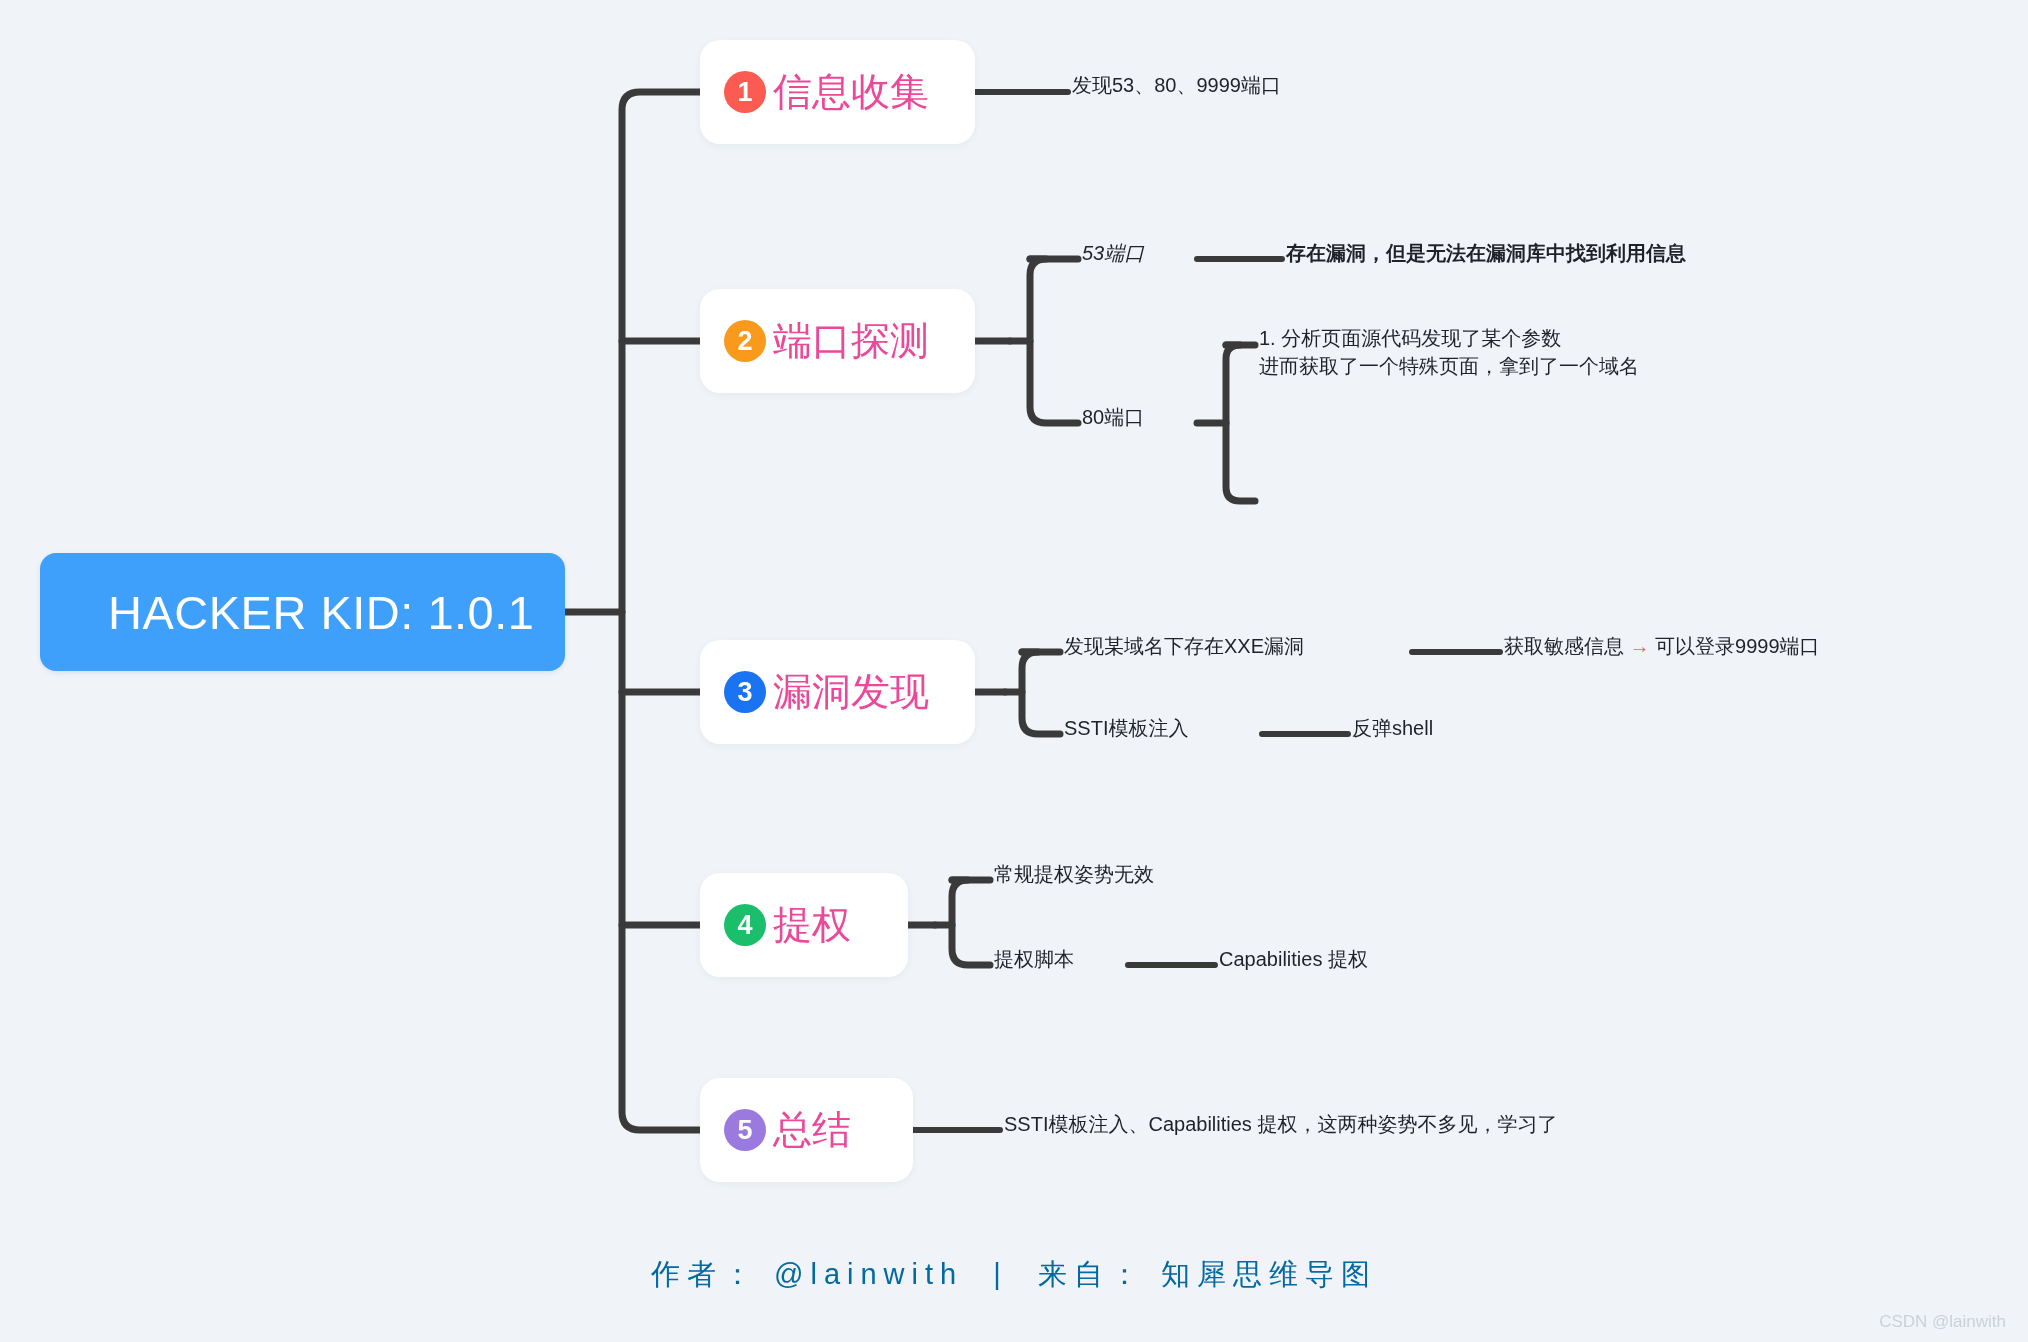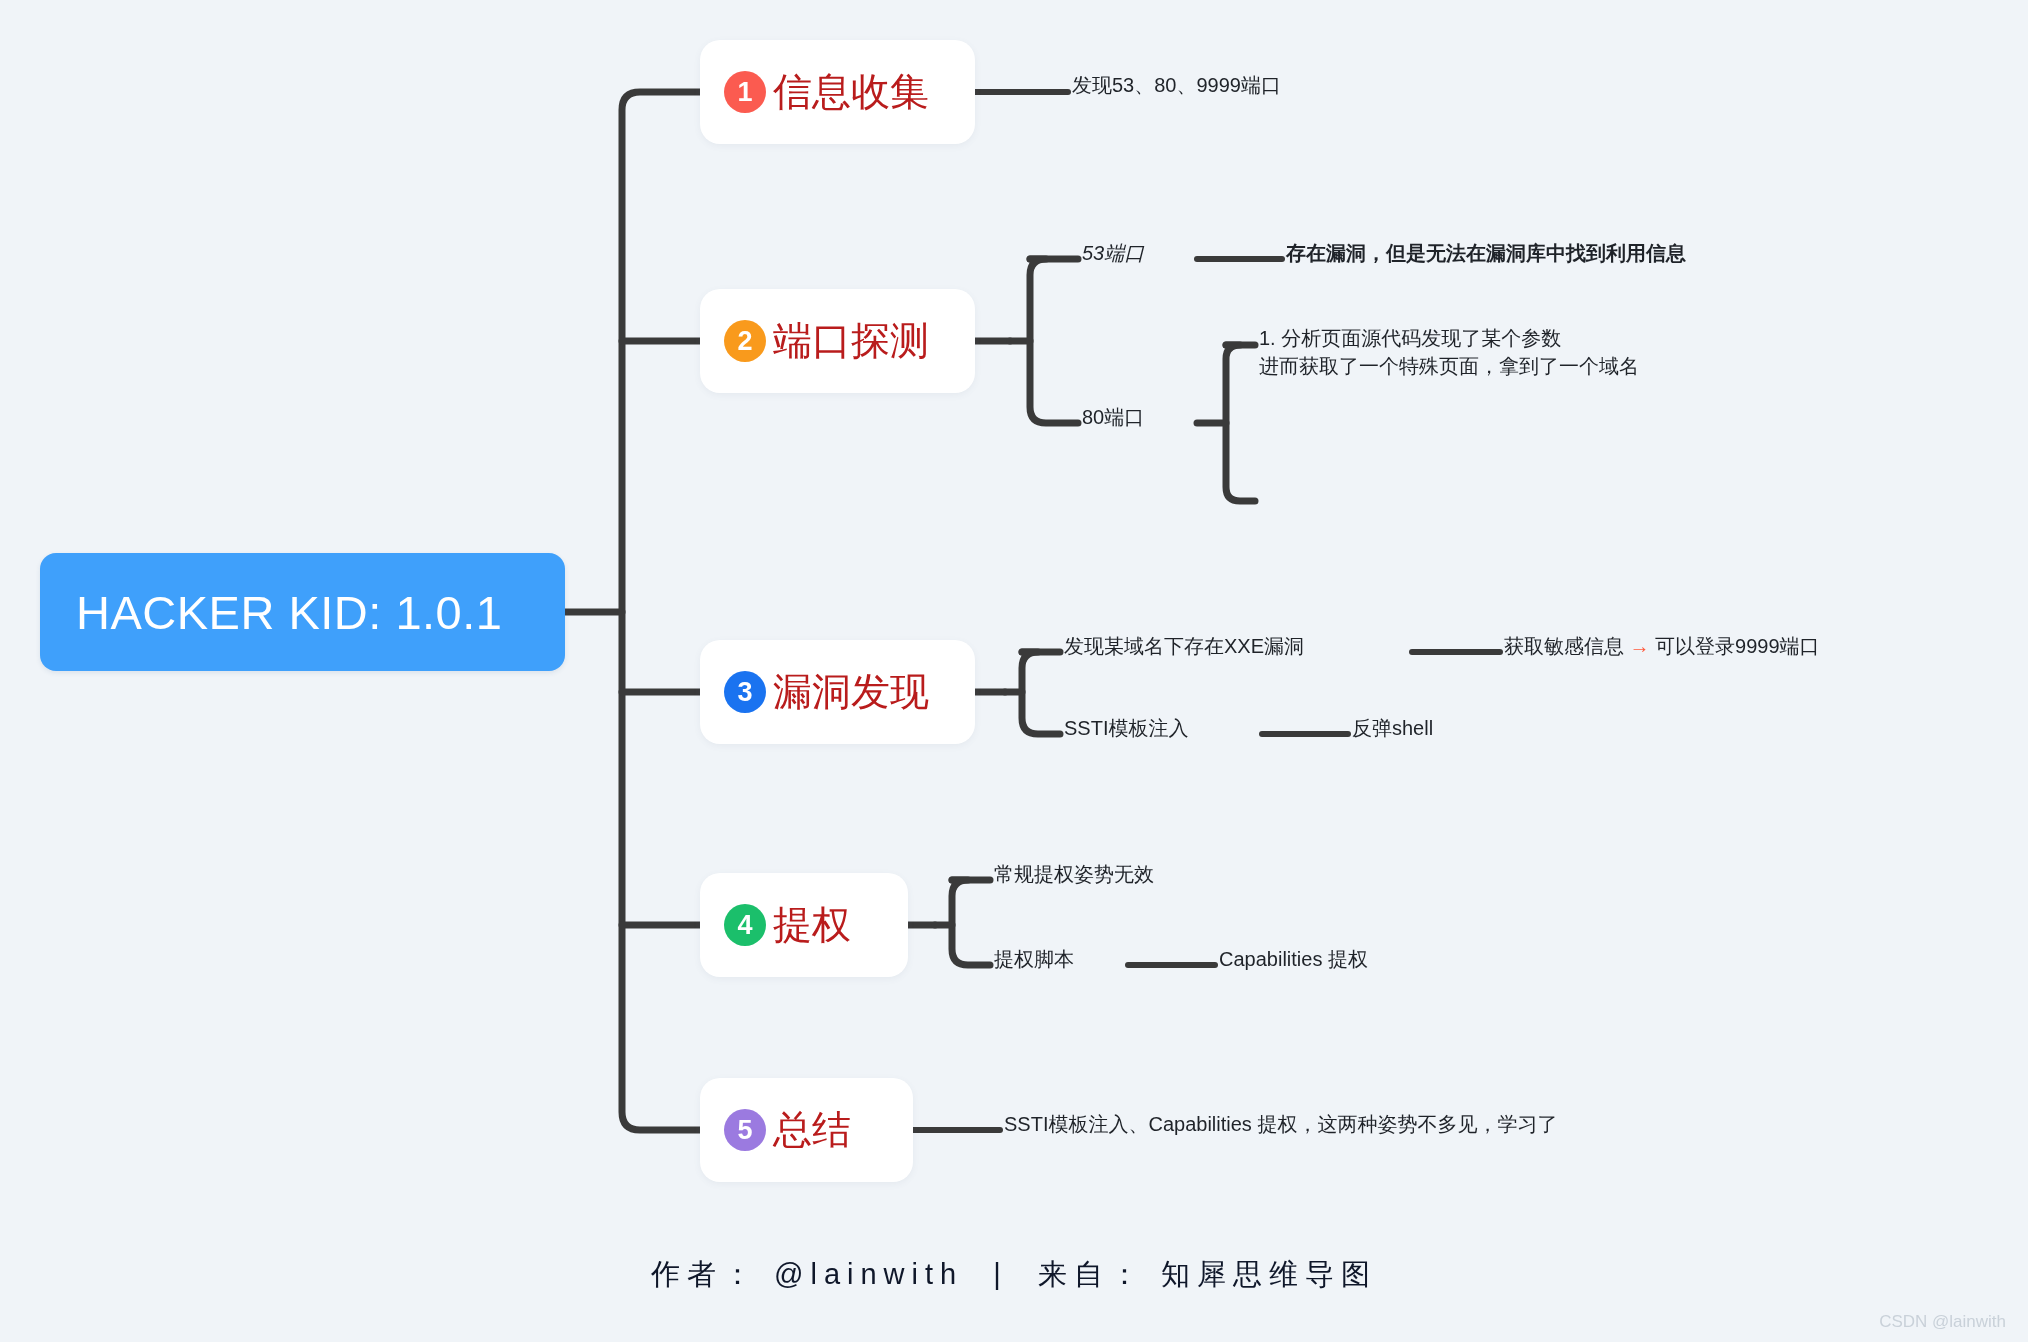--- a/index.html
+++ b/index.html
@@ -46,21 +46,21 @@
   .root-node {
     position: absolute;
     left: 40px;
     top: 553px;
     width: 525px;
     height: 118px;
     background: #3fa0fb;
     border-radius: 16px;
     display: flex;
     align-items: center;
-    padding-left: 36px;
+    padding-left: 68px;
     box-shadow: 0 2px 5px rgba(40,80,130,0.10);
   }
   .root-label {
     color: #ffffff;
     font-size: 47px;
     letter-spacing: 0.5px;
     white-space: nowrap;
   }
 
   
@@ -83,21 +83,21 @@
     font-size: 27px;
     font-weight: bold;
     display: flex;
     align-items: center;
     justify-content: center;
     margin-right: 7px;
     line-height: 1;
   }
   .branch-label {
     font-size: 39px;
-    color: #b91c1c;
+    color: #ec4899;
     white-space: nowrap;
   }
 
   
   .leaf {
     position: absolute;
     font-size: 20px;
     line-height: 1.38;
     color: #1f2329;
     white-space: pre;
@@ -108,21 +108,21 @@
 
   
   .footer {
     position: absolute;
     left: 0;
     top: 1255px;
     width: 2028px;
     text-align: center;
     font-size: 29px;
     letter-spacing: 7px;
-    color: #0f172a;
+    color: #0369a1;
     white-space: pre;
   }
   .watermark {
     position: absolute;
     right: 22px;
     bottom: 10px;
     font-size: 17px;
     color: #c9d1d9;
     white-space: nowrap;
   }

